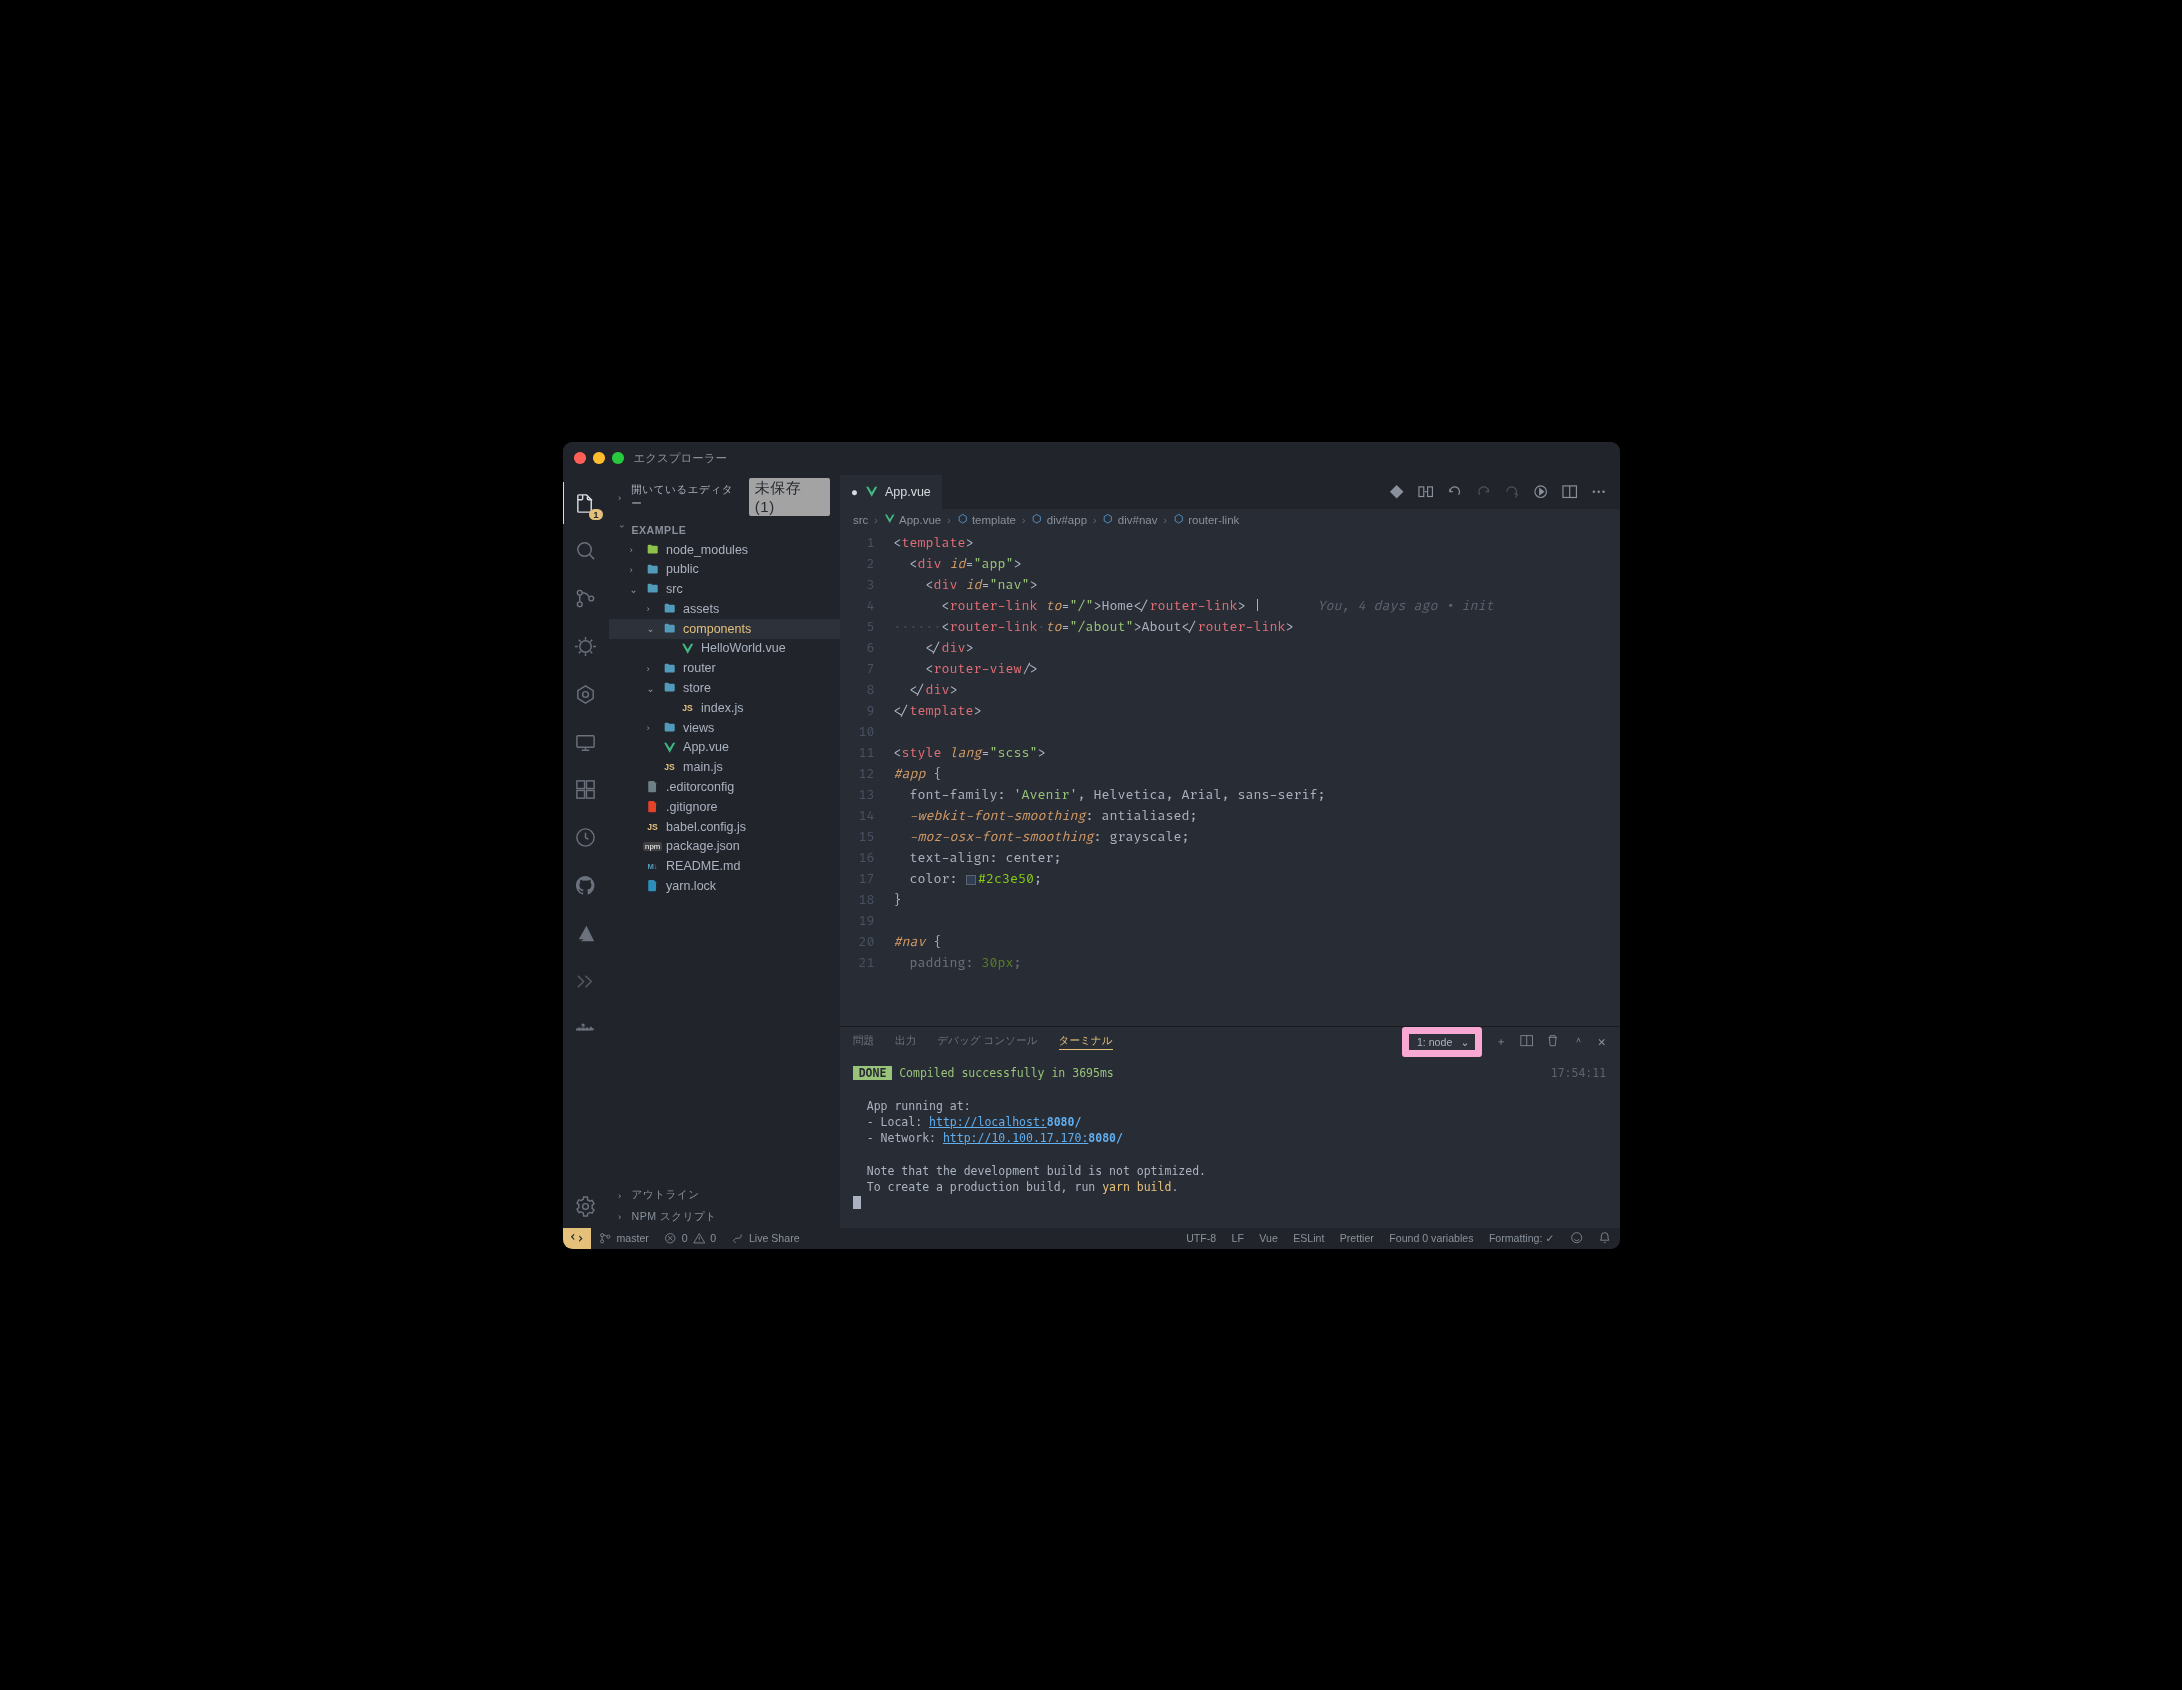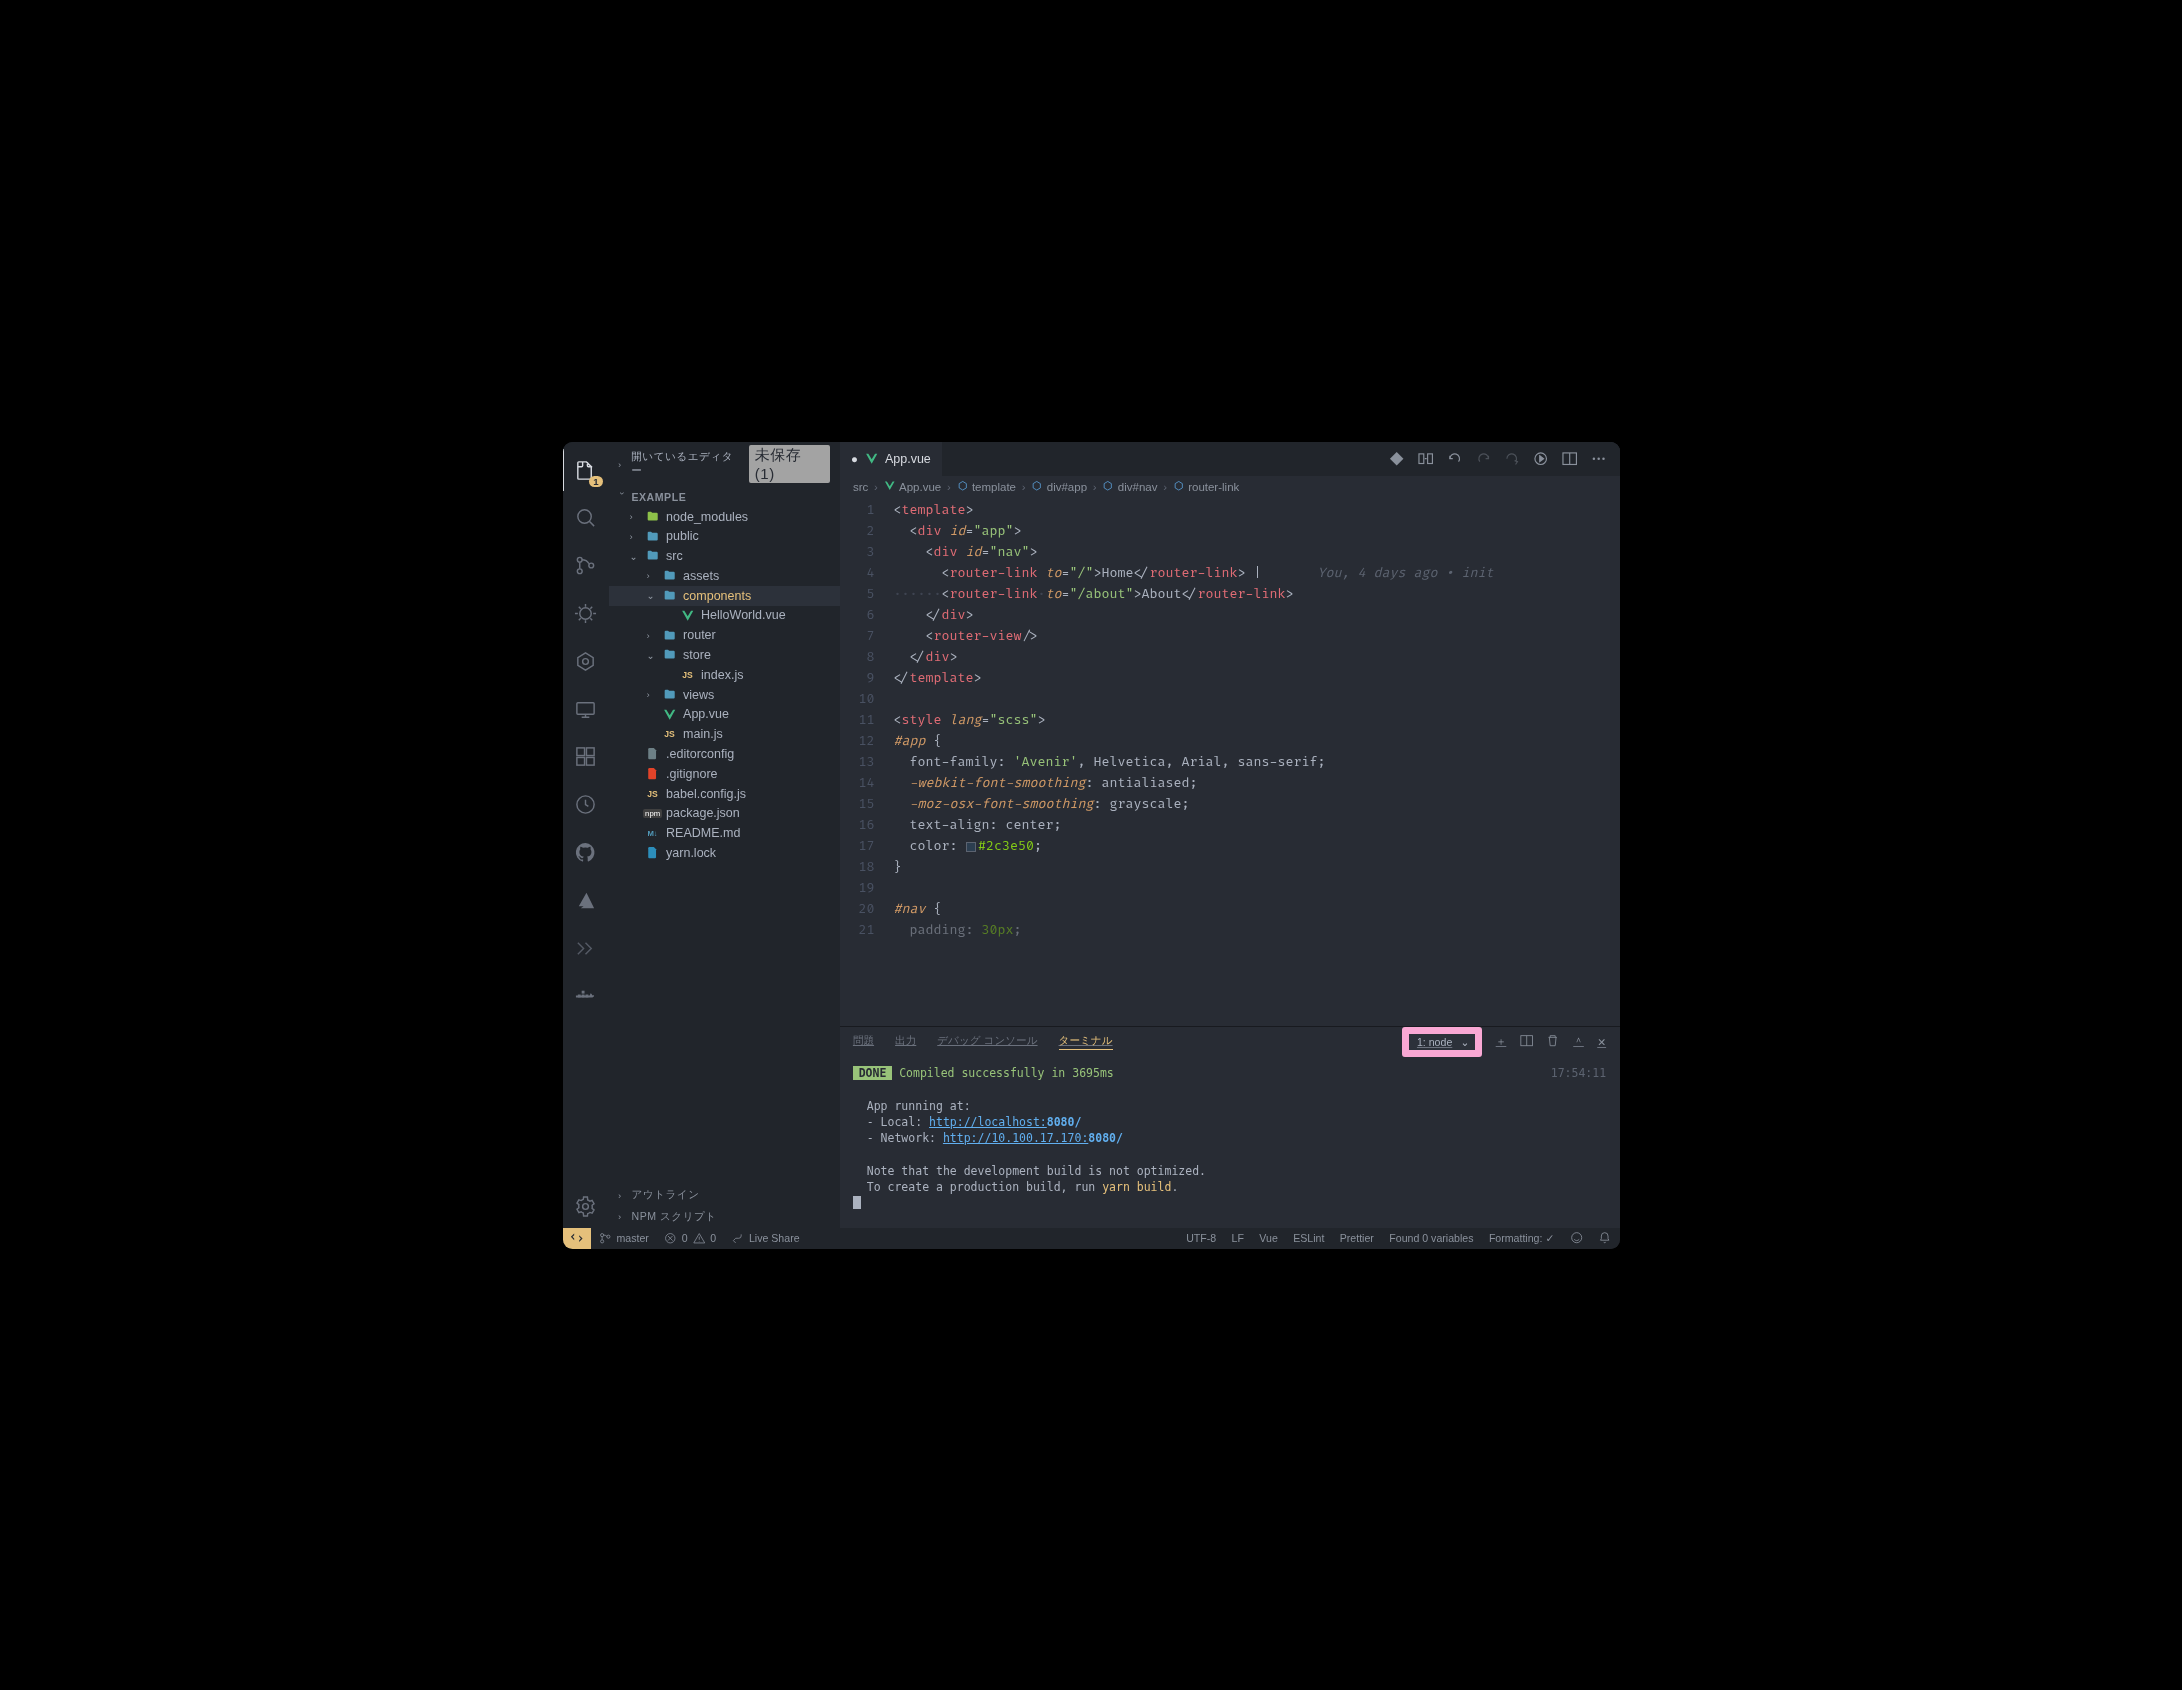--- a/index.html
+++ b/index.html
@@ -95,21 +95,21 @@
 .c-str { color: #98c379; }
 .c-text { color: #abb2bf; }
 .c-punct { color: #abb2bf; }
 .c-sel { color: #d19a66; font-style: italic; }
 .c-prop { color: #abb2bf; }
 .c-val { color: #84cc16; }
 .blame { color: #5c6370; font-style: italic; }
 .ws { color: #3e4451; }
 .colorbox { display:inline-block; width:10.6px; height:10.6px; border:1px solid #5c6370; background:#2c3e50; vertical-align:middle; margin-right:1.9px;}
 .panel { height: 202px; background: #282c34; border-top: 1px solid #181a1f; display: flex; flex-direction: column; }
-.panel-tabs { height: 31px; display: flex; align-items: center; padding: 0 13.4px; gap: 21px; color: #6b717d; font-size: 10.6px; justify-content: space-between; text-decoration: underline; }
+.panel-tabs { height: 31px; display: flex; align-items: center; padding: 0 13.4px; gap: 21px; color: #6b717d; font-size: 10.6px; justify-content: space-between; }
 .panel-tabs-left { display: flex; gap: 21px; }
 .panel-tab { cursor: pointer; }
 .panel-tab.active { color: #e5c07b; border-bottom: 1px solid #e5c07b; padding-bottom: 1.9px; }
 .panel-tabs-right { display: flex; align-items: center; gap: 13.4px; color: #8a919c; }
 .term-select { background: #2c313a; color: #abb2bf; padding: 1.9px 23px 1.9px 7.7px; font-size: 10.6px; border-radius: 2.9px; border: 7px solid #f9a8d4; position: relative; }
 .panel-body { flex: 1; padding: 7.7px 13.4px; font-family: 'Menlo', monospace; font-size: 11.5px; line-height: 16.3px; overflow: auto; }
 .done-badge { background: #98c379; color: #282c34; padding: 0 5.8px; font-weight: bold; }
 .term-url { color: #61afef; text-decoration: underline; }
 .term-port { color: #61afef; font-weight: bold; }
 .term-cmd { color: #e5c07b; }
@@ -119,20 +119,28 @@
 .status-left { display: flex; align-items: center; height: 100%; }
 .status-rc { background: #e5c07b; color: #282c34; height: 100%; display: flex; align-items: center; padding: 0 7.7px; }
 .status-item { padding: 0 7.7px; display: flex; align-items: center; gap: 5px; height: 100%; cursor: pointer; }
 .status-right { margin-left: auto; display: flex; align-items: center; height: 100%; }
 </style>
 </head>
 <body>
 
 <div class="window">
 
+  <div class="titlebar">
+    <div class="traffic">
+      <span class="tf-close"></span>
+      <span class="tf-min"></span>
+      <span class="tf-max"></span>
+    </div>
+    <div class="title-text">エクスプローラー</div>
+  </div>
 
   <div class="main">
 
     <div class="activitybar">
       <div class="act-item active">
         <svg viewBox="0 0 24 24" fill="none" stroke="currentColor" stroke-width="1.5">
             <path d="M14 3v4a1 1 0 001 1h4M5 3h8l5 5v12a1 1 0 01-1 1H5a1 1 0 01-1-1V4a1 1 0 011-1z"></path>
             <path d="M9 3v4a1 1 0 01-1 1H4"></path>
           </svg>
         <span class="badge">1</span>

